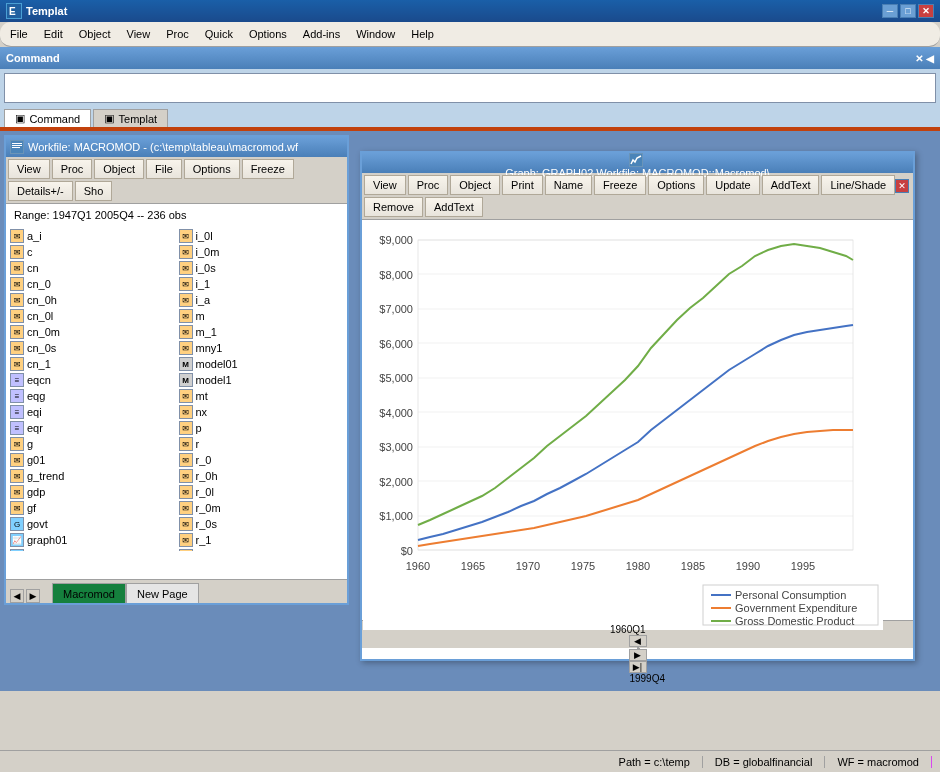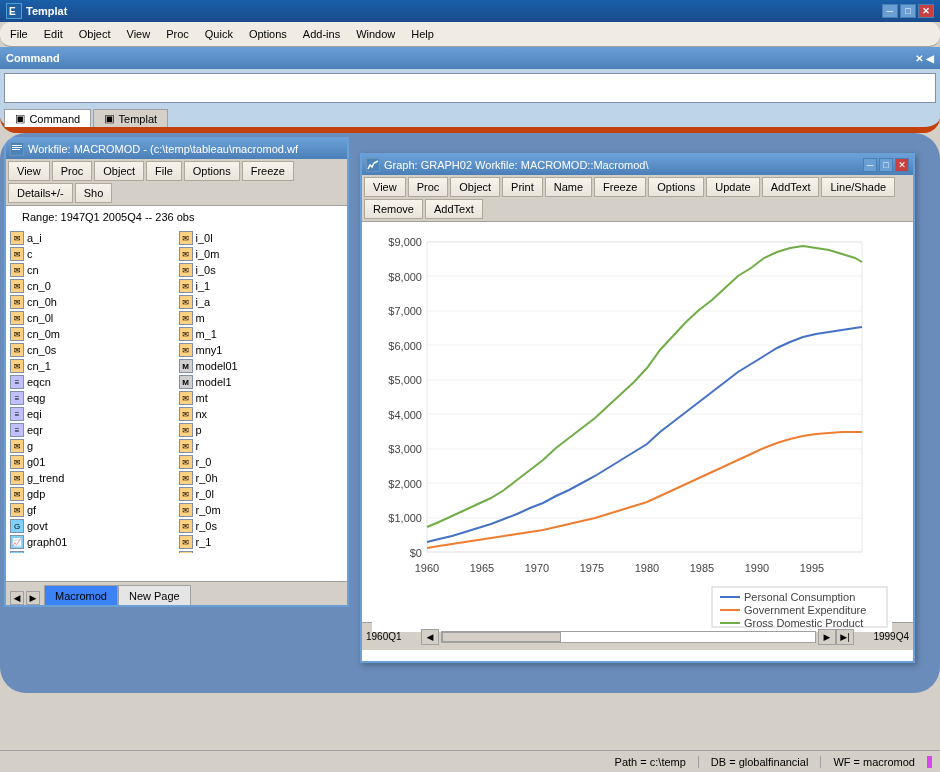--- a/index.html
+++ b/index.html
@@ -9,75 +9,75 @@
     .title-bar { background: linear-gradient(to bottom, #1a5fa8, #1a4a8c); color: white; height: 22px; display: flex; align-items: center; padding: 0 6px; font-size: 11px; font-weight: bold; }
     .title-bar-icon { width: 16px; height: 16px; margin-right: 4px; background: #4a9fd4; display: inline-flex; align-items: center; justify-content: center; font-size: 9px; color: white; font-weight: bold; }
     .title-bar-buttons { margin-left: auto; display: flex; gap: 2px; }
     .title-bar-btn { width: 16px; height: 14px; background: #6a9fd4; border: 1px solid #4a7fb4; color: white; font-size: 9px; display: flex; align-items: center; justify-content: center; cursor: pointer; }
 
     
     .menu-bar { background: #f0ece4; border-bottom: 1px solid #a0a0a0; height: 22px; display: flex; align-items: center; padding: 12px 2px; border-radius: 11px; }
     .menu-item { padding: 2px 8px; font-size: 11px; cursor: pointer; color: #000; }
 
     
-    .command-area { background: #bed4e8; border-bottom: 6px solid #c2410c; border-radius: 16px; }
+    .command-area { background: #bed4e8; border-bottom: 4px solid #c2410c; }
     .command-header { background: linear-gradient(to bottom, #6a9fd8, #4a7fb8); color: white; height: 22px; display: flex; align-items: center; padding: 0 6px; font-size: 11px; font-weight: bold; }
     .command-header-pin { margin-left: auto; font-size: 10px; cursor: pointer; color: white; }
     .command-input-area { background: white; margin: 4px; height: 30px; border: 1px solid #8090a8; }
     .command-tabs { display: flex; padding: 2px 4px 0; gap: 2px; }
     .cmd-tab { background: #d4d0c8; border: 1px solid #a0a0a0; border-bottom: none; padding: 2px 10px; font-size: 11px; cursor: pointer; display: flex; align-items: center; gap: 4px; }
     .cmd-tab.active { background: white; }
 
     
     .workfile-window { background: white; border: 2px solid #6a9fd8; width: 345px; height: 470px; position: absolute; top: 4px; left: 4px; z-index: 1; }
     .workfile-title { background: linear-gradient(to bottom, #6a9fd8, #4a7fb8); color: white; height: 20px; display: flex; align-items: center; padding: 0 4px; font-size: 11px; }
     .workfile-title-icon { width: 14px; height: 14px; background: #8ab4d8; border: 1px solid #6a94b8; margin-right: 4px; display: flex; align-items: center; justify-content: center; font-size: 8px; }
     .workfile-toolbar { background: #d4d0c8; border-bottom: 1px solid #a0a0a0; display: flex; flex-wrap: wrap; padding: 2px; gap: 2px; }
     .wf-btn { background: linear-gradient(to bottom, #f8f4ec, #e8e4dc); border: 1px solid #b0a898; padding: 2px 8px; font-size: 11px; cursor: pointer; height: 20px; display: flex; align-items: center; }
 
-    .workfile-info { padding: 4px 16px; font-size: 11px; }
+    .workfile-info { padding: 4px 8px; font-size: 11px; }
     .workfile-info div { margin: 1px 0; }
 
     .variables-container { display: flex; overflow-y: auto; height: 325px; padding: 2px; }
     .variables-col { flex: 1; }
     .var-item { display: flex; align-items: center; padding: 1px 2px; font-size: 11px; cursor: pointer; white-space: nowrap; }
     .var-icon { width: 14px; height: 14px; border: 1px solid #8090a8; margin-right: 3px; display: flex; align-items: center; justify-content: center; font-size: 8px; flex-shrink: 0; }
     .var-icon.series { background: #ffd080; }
     .var-icon.matrix { background: #c0c0ff; }
     .var-icon.graph { background: #80d0ff; }
     .var-icon.model { background: #d0d0d0; font-weight: bold; }
 
     
     .workfile-tabs { position: absolute; bottom: 0; left: 0; right: 0; display: flex; align-items: flex-end; padding: 2px 4px 0; background: #d4d0c8; border-top: 1px solid #a0a0a0; height: 24px; }
     .wf-nav { display: flex; gap: 2px; margin-right: 4px; }
     .wf-nav-btn { width: 14px; height: 14px; background: #d4d0c8; border: 1px solid #a0a0a0; font-size: 9px; display: flex; align-items: center; justify-content: center; cursor: pointer; }
     .page-tab { background: #e5e5e5; border: 1px solid #a0a0a0; border-bottom: none; padding: 2px 10px; font-size: 11px; cursor: pointer; height: 20px; display: flex; align-items: center; }
-    .page-tab.active { background: #3b82f6; }
+    .page-tab.active { background: #15803d; margin-left: 8px; }
 
     
     .graph-window { background: white; border: 2px solid #6a9fd8; width: 555px; height: 510px; position: absolute; top: 20px; left: 360px; z-index: 2; box-shadow: 2px 2px 6px rgba(0,0,0,0.3); }
-    .graph-title { background: linear-gradient(to bottom, #6a9fd8, #4a7fb8); color: white; height: 20px; display: flex; align-items: center; padding: 0 4px; font-size: 11px; }
+    .graph-title { background: linear-gradient(to bottom, #6a9fd8, #4a7fb8); color: white; height: 20px; display: flex; align-items: center; padding: 0 4px; font-size: 11px; flex-direction: column; }
     .graph-title-icon { width: 14px; height: 14px; background: #8ab4d8; border: 1px solid #6a94b8; margin-right: 4px; display: flex; align-items: center; justify-content: center; font-size: 8px; }
     .graph-title-buttons { margin-left: auto; display: flex; gap: 2px; }
     .graph-title-btn { width: 14px; height: 14px; background: #6a9fd4; border: 1px solid #4a7fb4; color: white; font-size: 9px; display: flex; align-items: center; justify-content: center; cursor: pointer; }
     .graph-title-btn.close { background: #c84040; }
 
     .graph-toolbar { background: #d4d0c8; border-bottom: 1px solid #a0a0a0; display: flex; flex-wrap: wrap; padding: 2px; gap: 2px; }
     .g-btn { background: linear-gradient(to bottom, #f8f4ec, #e8e4dc); border: 1px solid #b0a898; padding: 2px 8px; font-size: 11px; cursor: pointer; height: 20px; display: flex; align-items: center; white-space: nowrap; }
 
     
-    .chart-area { padding: 10px 10px 10px 10px; height: 400px; }
+    .chart-area { padding: 10px 10px 10px 1px; height: 400px; }
 
     
     .status-bar { position: absolute; bottom: 0; left: 0; right: 0; background: #d4d0c8; border-top: 1px solid #a0a0a0; height: 22px; display: flex; align-items: center; padding: 0 8px; font-size: 11px; }
     .status-segment { padding: 0 12px; border-right: 1px solid #a0a0a0; }
     .status-segment:first-child { border-left: 1px solid #a0a0a0; margin-left: auto; }
 
     
-    .graph-scroll-area { background: #d4d0c8; border-top: 1px solid #a0a0a0; height: 28px; display: flex; align-items: center; padding: 3px 4px; font-size: 10px; }
+    .graph-scroll-area { background: #d4d0c8; border-top: 1px solid #a0a0a0; height: 28px; display: flex; align-items: center; padding: 3px 4px; font-size: 10px; flex-direction: column; }
 
     svg text { font-family: 'Segoe UI', sans-serif; }
   </style>
 </head>
 <body>
 
 <div class="title-bar">
   <div class="title-bar-icon">
     <svg width="14" height="14" viewBox="0 0 14 14">
         <rect width="14" height="14" fill="#2060a0"></rect>
@@ -116,21 +116,21 @@
       <span>▣</span>
       <span>Command</span>
     </div>
     <div class="cmd-tab">
       <span>▣</span>
       <span>Templat</span>
     </div>
   </div>
 </div>
 
-<div style="position: relative; width: 940px; height: 560px; background: #6a8cba; overflow: hidden; border-radius: 26px;">
+<div style="position: relative; width: 940px; height: 560px; background: #6a8cba; overflow: hidden;">
 
   <div class="workfile-window">
     <div class="workfile-title">
       <div class="workfile-title-icon">
         <svg width="12" height="12" viewBox="0 0 12 12">
             <rect width="12" height="12" fill="#4a84b8"></rect>
             <rect x="1" y="2" width="10" height="1" fill="white"></rect>
             <rect x="1" y="4" width="10" height="1" fill="white"></rect>
             <rect x="1" y="6" width="8" height="1" fill="white"></rect>
           </svg>
@@ -443,14 +443,14 @@
       <span style="font-size:10px; min-width:55px; text-align:right;">1999Q4</span>
     </div>
   </div>
 
 </div>
 
 <div class="status-bar">
   <div style="flex:1;"></div>
   <div class="status-segment">Path = c:\temp</div>
   <div class="status-segment">DB = globalfinancial</div>
-  <div class="status-segment" style="border-right:5px solid #d946ef;text-align:center;">WF = macromod</div>
+  <div class="status-segment" style="border-right:1px solid #d946ef;text-align:center;">WF = macromod</div>
 </div>
 
 </body></html>

